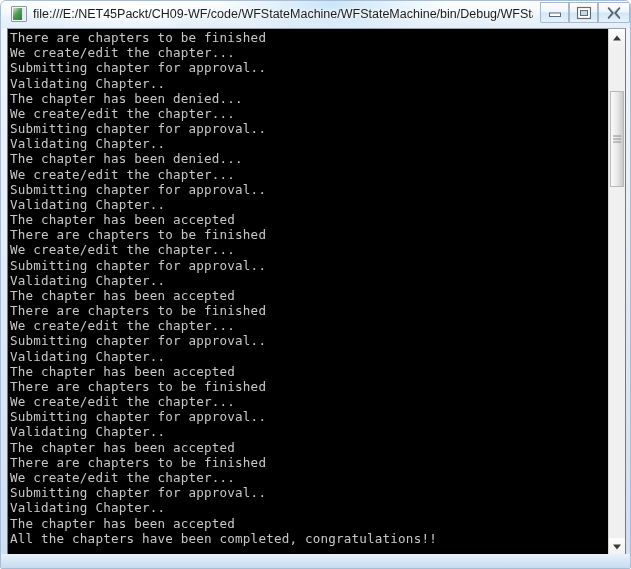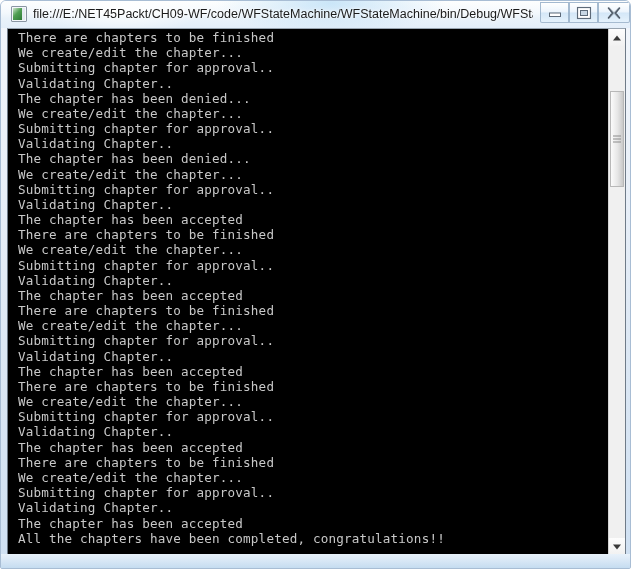--- a/index.html
+++ b/index.html
@@ -131,21 +131,21 @@
     overflow: hidden;
   }
 
   #console {
     position: absolute;
     left: 0;
     top: 0;
     width: 600px;
     height: 526px;
     background: #000000;
-    padding: 1px 0 0 10px;
+    padding: 1px 0 0 2px;
     box-sizing: border-box;
     overflow: hidden;
   }
 
   #console-lines {
     font-family: "DejaVu Sans Mono", "Liberation Mono", monospace;
     font-size: 12.6px;
     line-height: 15.18px;
     letter-spacing: 0.18px;
     color: #c8c8c8;

